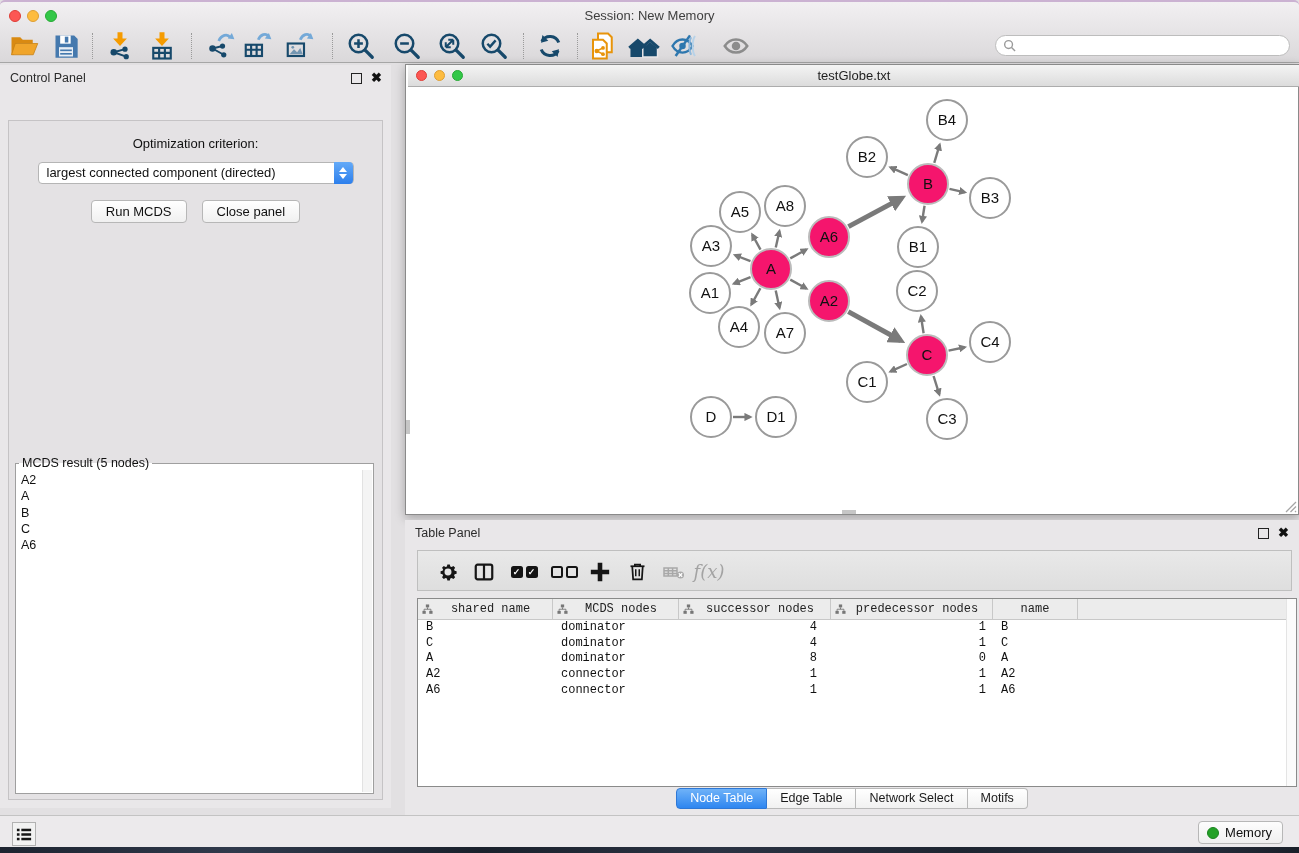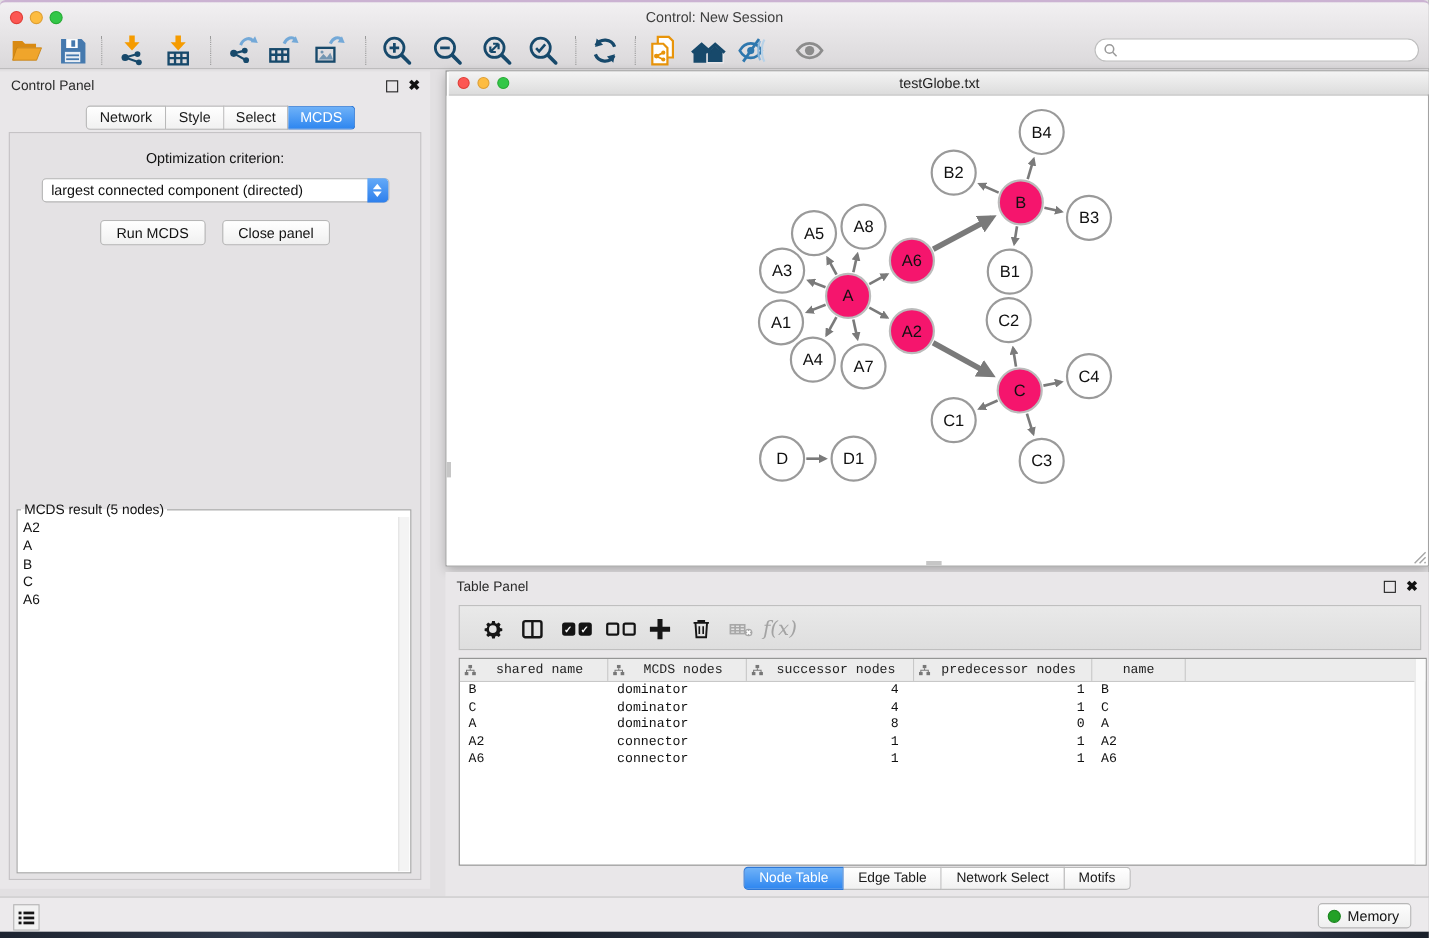--- a/index.html
+++ b/index.html
@@ -119,21 +119,21 @@
 </head>
 <body>
 
 <div id="app">
 
   <div class="chrome">
     <div class="titlebar">
       <div class="tl red"></div>
       <div class="tl yellow"></div>
       <div class="tl green"></div>
-      <div class="title-text">Control: New Session</div>
+      <div class="title-text">Session: New Memory</div>
     </div>
     <div class="toolbar">
       <div class="tbtn" style="left:7px">
         <svg width="30" height="30" viewBox="0 0 24 24">
             <path d="M2 5h7l2 2h8v3H6l-2 9H2z" fill="#D98A12"></path>
             <path d="M5 10h18l-3.6 9H2z" fill="#F0A52B" stroke="#C57F10" stroke-width="0.6"></path>
           </svg>
       </div>
       <div class="tbtn" style="left:49px">
         <svg width="28" height="28" viewBox="0 0 24 24">
@@ -273,26 +273,20 @@
         <input type="text" placeholder="" style="">
       </div>
     </div>
   </div>
 
   <div class="cpanel">
     <div class="panel-head">
       <div class="panel-title">Control Panel</div>
       <div class="float-btn"></div>
       <div class="close-btn">✖</div>
-    </div>
-    <div class="cp-tabs">
-      <div class="tab" style="width:73px">Network</div>
-      <div class="tab" style="width:53px">Style</div>
-      <div class="tab" style="width:58px">Select</div>
-      <div class="tab active" style="width:61px">MCDS</div>
     </div>
     <div class="cp-content">
       <div class="opt-label">Optimization criterion:</div>
       <div class="dropdown">
         <span>largest connected component (directed)</span>
         <div class="dd-step">
             <div class="dd-up"></div>
             <div class="dd-down"></div>
           </div>
       </div>

